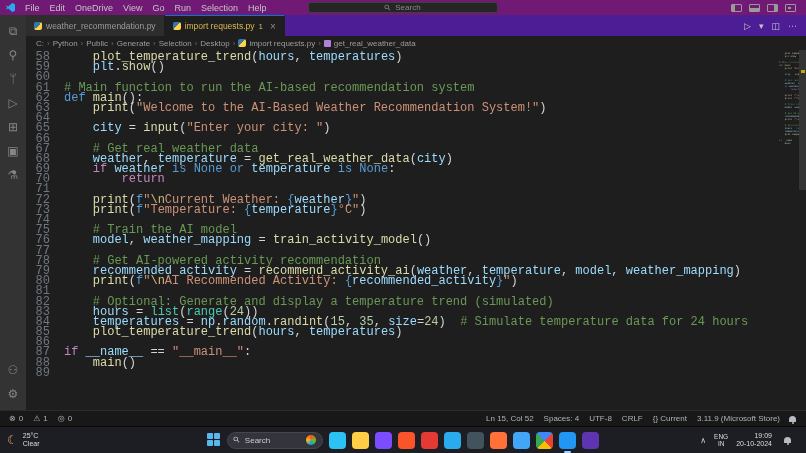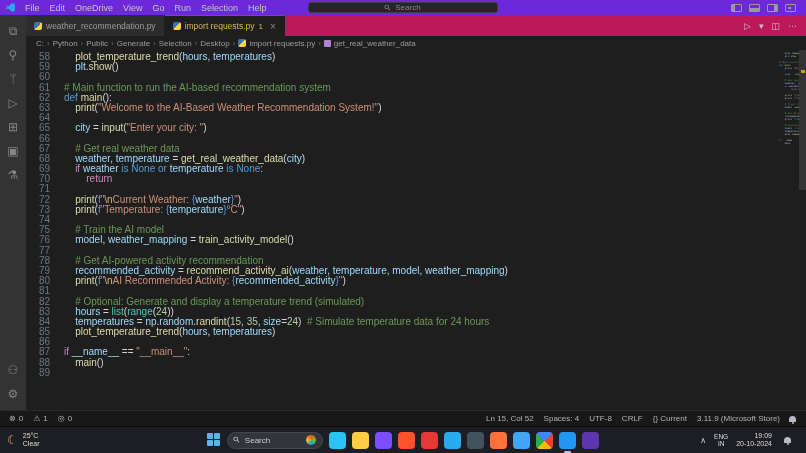--- a/index.html
+++ b/index.html
@@ -1,21 +1,21 @@
 <!DOCTYPE html>
 <html><head>
 <meta charset="utf-8">
 <style>
   * { box-sizing: border-box; margin: 0; padding: 0; }
   html,body { width:806px; height:453px; overflow:hidden; background:#1e1e1e;
               font-family:"Liberation Sans", sans-serif; }
   .window { width:806px; height:453px; display:flex; flex-direction:column; }
 
   
-  .titlebar { height:15px; background:#6d28d9; display:flex; align-items:center;
+  .titlebar { height:15px; background:#701a75; display:flex; align-items:center;
               font-size:9px; color:#c5c5c5; position:relative; flex:none; }
   .vscode-logo { width:9px; height:9px; margin:0 5px 0 6px; background:#2aa9f2; flex:none;
                  clip-path:polygon(70% 0,100% 14%,100% 86%,70% 100%,22% 58%,8% 72%,0 64%,13% 50%,0 36%,8% 28%,22% 42%); }
   .menu-item { padding:0 5px; white-space:nowrap; }
   .title-search { position:absolute; left:50%; top:2px; transform:translateX(-50%);
                   width:190px; height:11px; background:#252526; border:1px solid #3f3f41;
                   border-radius:3px; display:flex; align-items:center; justify-content:center;
                   gap:4px; color:#8a8a8a; font-size:8px; }
   .mag { display:inline-block; transform:rotate(-45deg); font-size:8px; line-height:1; }
   .title-right { margin-left:auto; display:flex; gap:7px; padding-right:10px; align-items:center; }
@@ -29,21 +29,21 @@
   .main { flex:1; display:flex; min-height:0; }
   .activitybar { width:26px; background:#333333; display:flex; flex-direction:column;
                  align-items:center; padding:4px 0; flex:none; }
   .ab-icon { width:26px; height:24px; display:flex; align-items:center; justify-content:center;
              color:#868686; font-size:12px; }
   .ab-bottom { margin-top:auto; display:flex; flex-direction:column; align-items:center; }
 
   .right-col { flex:1; display:flex; flex-direction:column; min-width:0; }
 
   
-  .tabbar { height:21px; background:#be185d; display:flex; align-items:stretch; flex:none; }
+  .tabbar { height:21px; background:#4c1d95; display:flex; align-items:stretch; flex:none; }
   .tab { display:flex; align-items:center; gap:4px; padding:0 8px; font-size:8.5px;
          color:#9b9b9b; background:#2d2d2d; border-right:1px solid #1e1e1e; white-space:nowrap; }
   .tab.active { background:#1e1e1e; color:#cccccc; border-top:1px solid #0078d4; }
   .tab.active .tab-label { color:#d7ba4f; }
   .tab-badge { color:#d7ba4f; font-size:8px; }
   .tab-close { color:#8a8a8a; font-size:10px; margin-left:3px; }
   .py-icon { width:8px; height:8px; border-radius:2px; flex:none;
              background:linear-gradient(135deg,#3876ab 50%,#ffd343 50%); }
   .editor-actions { margin-left:auto; display:flex; align-items:center; gap:8px;
                     padding:0 9px; color:#c5c5c5; font-size:9px; }
@@ -51,21 +51,21 @@
   
   .breadcrumb { height:14px; background:#1e1e1e; display:flex; align-items:center;
                 font-size:8px; color:#9d9d9d; padding-left:10px; gap:3px; flex:none; white-space:nowrap; }
   .bc-sep { color:#6a6a6a; }
   .bc-item { display:flex; align-items:center; gap:3px; }
   .sym-icon { width:7px; height:7px; border-radius:1px; background:#b180d7; flex:none; }
 
   
   .editor-wrap { flex:1; position:relative; overflow:hidden; background:#1e1e1e; }
   .code { position:absolute; top:2px; left:0; right:28px; bottom:0;
-          font-family:Liberation Sans, sans-serif; font-size:10px; line-height:10.2px;
+          font-family:Liberation Mono, monospace; font-size:12px; line-height:10.2px;
           white-space:pre; }
   .code-line { display:flex; height:10.2px; }
   .ln { width:38px; text-align:right; padding-right:14px; color:#6e7681; flex:none; }
   .lt { color:#d4d4d4; }
   .c-kw  { color:#569cd6; }
   .c-ctl { color:#c586c0; }
   .c-fn  { color:#dcdcaa; }
   .c-var { color:#9cdcfe; }
   .c-str { color:#ce9178; }
   .c-num { color:#b5cea8; }

